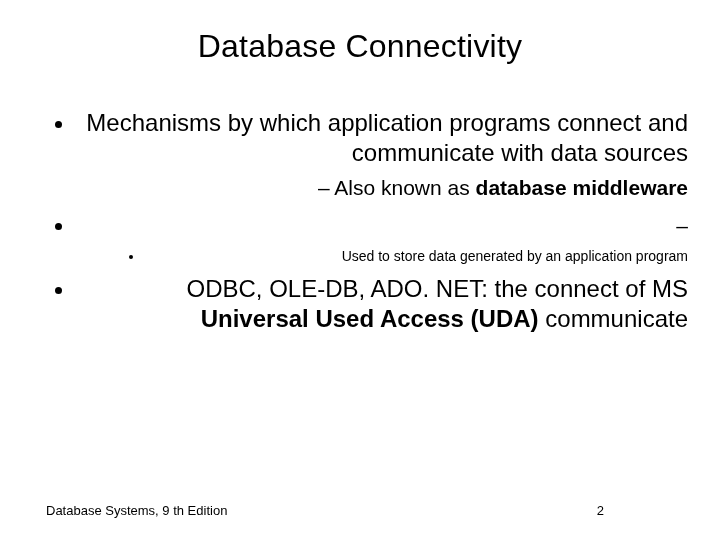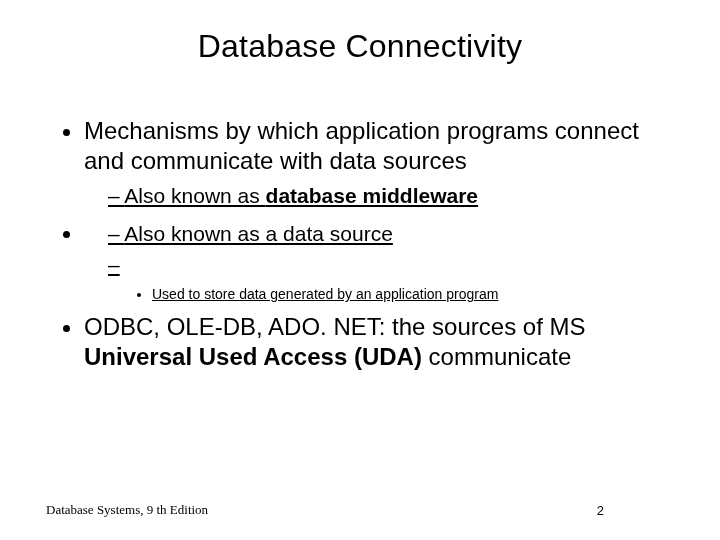--- a/index.html
+++ b/index.html
@@ -29,58 +29,57 @@
     letter-spacing: 0.2px;
   }
   .content {
     position: absolute;
     top: 108px;
     left: 48px;
     width: 640px;
   }
   ul.top {
     list-style: disc;
-    margin: 8px;
+    margin: 0;
     padding-left: 28px;
+    text-align: right;
   }
   ul.top > li {
     font-size: 24px;
     line-height: 1.25;
     margin-bottom: 4px;
   }
   ul.sub1 {
     list-style: none;
     margin: 6px 0 8px 0;
     padding-left: 24px;
   }
   ul.sub1 > li {
     font-size: 21px;
     line-height: 1.35;
     margin-bottom: 2px;
-    text-decoration: underline;
   }
   ul.sub1 > li::before {
     content: "– ";
   }
   ul.sub2 {
     list-style: disc;
     margin: 6px 0 8px 0;
     padding-left: 44px;
   }
   ul.sub2 > li {
     font-size: 14px;
     line-height: 1.35;
   }
   .b { font-weight: 700; }
   .footer-left {
     position: absolute;
     left: 46px;
     bottom: 22px;
     font-size: 13px;
-    font-family: Liberation Serif, serif;
   }
   .footer-right {
     position: absolute;
     right: 40px;
     bottom: 22px;
     font-size: 13px;
   }
 </style>
 </head>
 <body>
@@ -95,33 +94,30 @@
         <span>Mechanisms by which application programs connect and communicate with data sources</span>
         <ul class="sub1">
           <li>
             <span>Also known as </span><span class="b">database middleware</span>
           </li>
         </ul>
       </li>
       <li>
         <ul class="sub1">
           <li>
-            <span>Also known as a data source</span>
-          </li>
-          <li>
             <ul class="sub2">
               <li>
                 <span>Used to store data generated by an application program</span>
               </li>
             </ul>
           </li>
         </ul>
       </li>
       <li>
-        <span>ODBC, OLE-DB, ADO. NET: the sources of MS </span><span class="b">Universal Used Access (UDA)</span><span> communicate</span>
+        <span>ODBC, OLE-DB, ADO. NET: the connect of MS </span><span class="b">Universal Used Access (UDA)</span><span> communicate</span>
       </li>
     </ul>
   </div>
 
   <div class="footer-left">Database Systems, 9 th Edition</div>
   <div class="footer-right">2</div>
 
 </div>
 
 </body></html>

